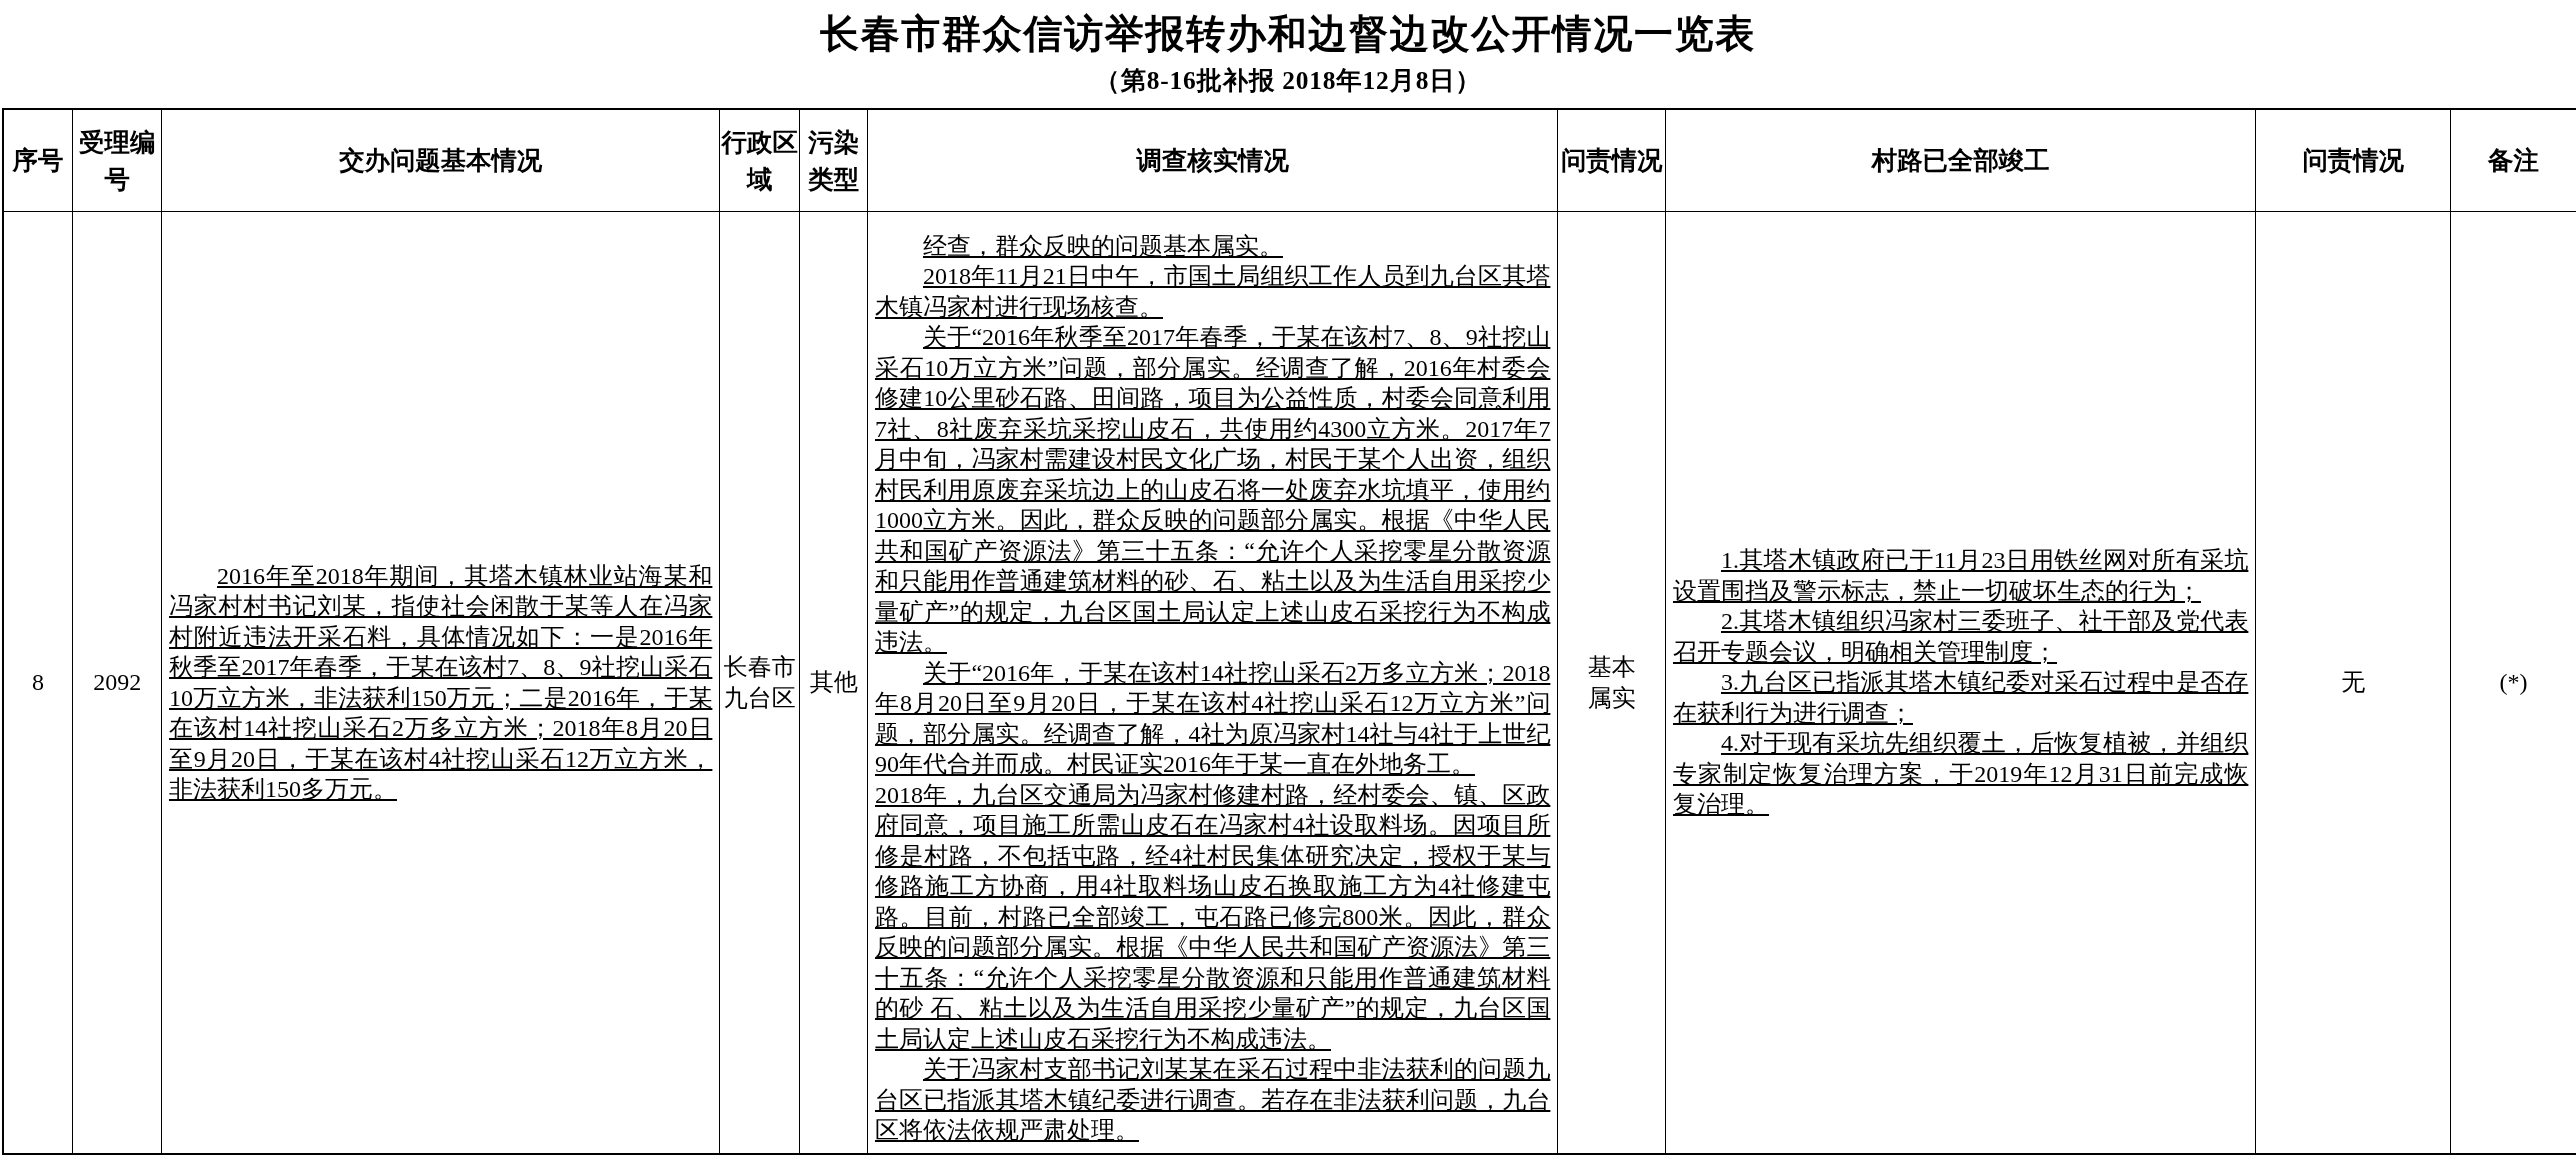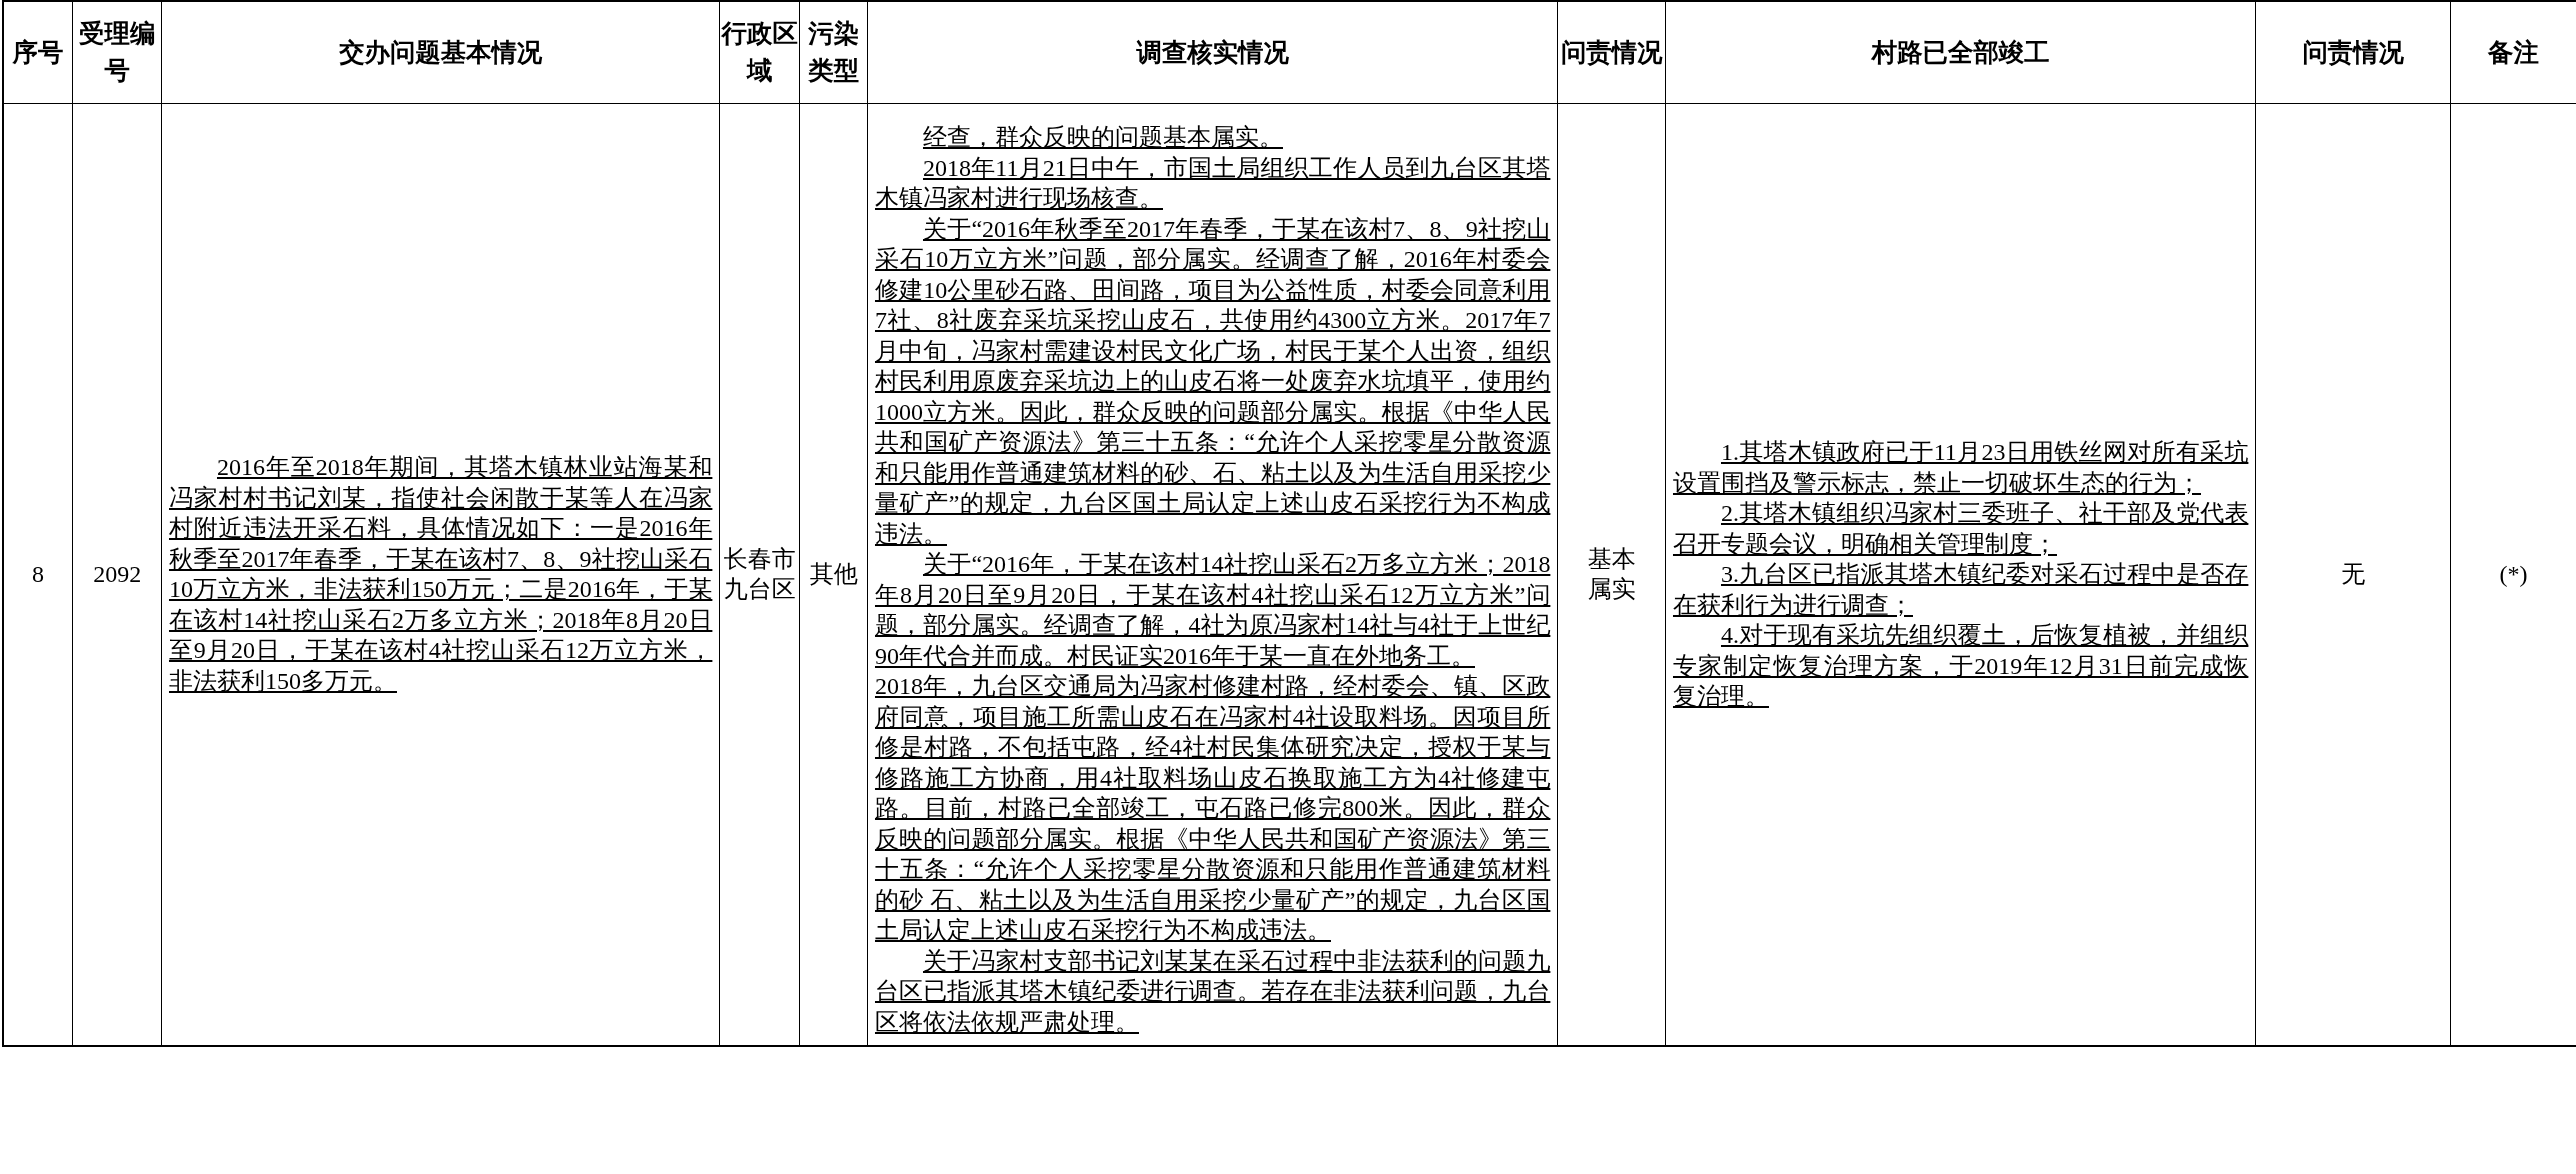--- a/index.html
+++ b/index.html
@@ -67,20 +67,22 @@
   td p { margin: 0; text-decoration: underline; }
   p.indent { text-indent: 2em; }
   p.no-indent { text-indent: 0; }
   thead tr { height: 102px; padding-left: 36px; }
   tbody tr { height: 943px; }
 </style>
 </head>
 <body>
 
 <div class="page-header">
+  <h1 class="page-title">长春市群众信访举报转办和边督边改公开情况一览表</h1>
+  <div class="page-subtitle">（第8-16批补报 2018年12月8日）</div>
 </div>
 
 <table class="report">
   <colgroup>
     <col style="width:70px">
     <col style="width:89px">
     <col style="width:558px">
     <col style="width:80px">
     <col style="width:68px">
     <col style="width:690px">

